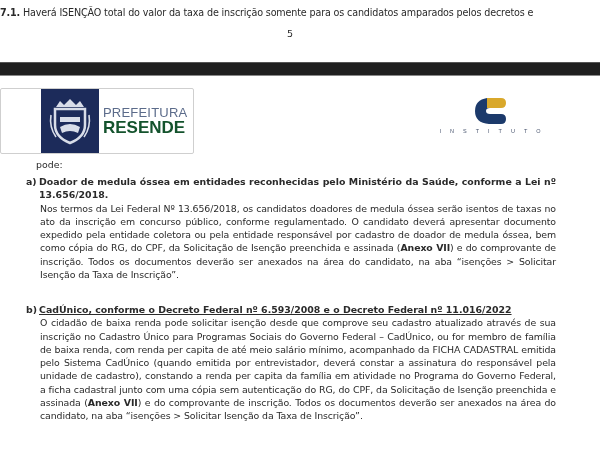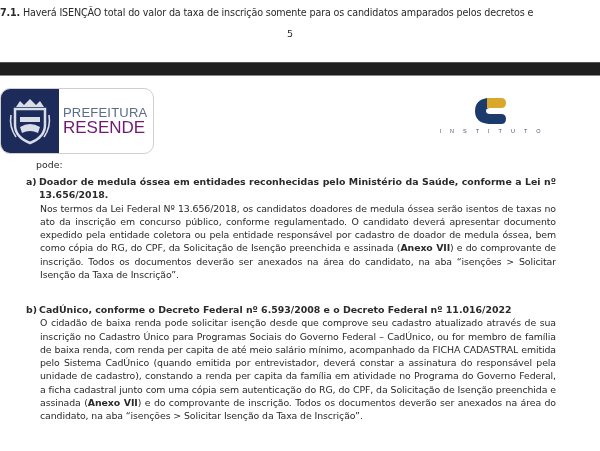--- a/index.html
+++ b/index.html
@@ -19,38 +19,38 @@
     position: absolute; left: 0; top: 28px; width: 580px;
     text-align: center; font-size: 9.5px;
   }
   .divider-bar {
     position: absolute; left: 0; top: 62px; width: 600px; height: 12px;
     background: #1f1f1f;
     border-top: 1px solid #555; border-bottom: 1px solid #888;
   }
   .logo-resende {
     position: absolute; left: 0; top: 88px; width: 152px; height: 64px;
-    border: 1px solid #cfcfcf; border-radius: 10px; overflow: hidden;
-    background: #ffffff; display: flex;
+    border: 1px solid #cfcfcf; border-radius: 2px; overflow: hidden;
+    background: #ffffff; display: flex; padding-left: 40px;
   }
   .logo-resende .crest {
     width: 58px; height: 100%; background: #1c2b5a;
     display: flex; align-items: center; justify-content: center;
   }
   .logo-resende .words {
     flex: 1; display: flex; flex-direction: column; justify-content: center;
     padding-left: 4px;
   }
   .logo-resende .w1 {
     font-family: "Liberation Sans", sans-serif; font-size: 13px; color: #5b6b8a;
     letter-spacing: 0.2px; line-height: 13px;
   }
   .logo-resende .w2 {
-    font-family: "Liberation Sans", sans-serif; font-size: 17px; font-weight: normal;
-    color: #701a75; line-height: 17px;
+    font-family: "Liberation Sans", sans-serif; font-size: 17px; font-weight: bold;
+    color: #14532d; line-height: 17px;
   }
   .logo-consulpam {
     position: absolute; left: 420px; top: 96px; width: 140px; height: 60px;
     text-align: center;
   }
   .logo-consulpam .mark { display: block; margin: 0 auto; }
   .logo-consulpam .inst {
     font-family: "Liberation Sans", sans-serif; font-size: 5.5px; letter-spacing: 9px;
     color: #4a5670; margin-top: 2px; padding-left: 9px;
   }
@@ -62,21 +62,21 @@
     position: absolute; left: 0; top: 158px; width: 600px;
     font-size: 9.4px; line-height: 13.3px;
   }
   .leis { position: absolute; left: 36px; top: 0; }
   .item { position: absolute; left: 26px; width: 530px; }
   .item .marker { position: absolute; left: 0; font-weight: bold; }
   .item .heading { margin-left: 13px; font-weight: bold; text-align: justify; }
   .item .body { margin-left: 14px; text-align: justify; letter-spacing: -0.1px; }
   .item-a { top: 17px; }
   .item-b { top: 145px; }
-  .item-b .heading { white-space: nowrap; }
+  .item-b .heading { white-space: nowrap; text-decoration: underline; }
   b.annex { font-weight: bold; }
 </style>
 </head>
 <body>
 
 <div class="top-line"><b>7.1.</b><span> Haverá ISENÇÃO total do valor da taxa de inscrição somente para os candidatos amparados pelos decretos e</span></div>
 
 <div class="page-number">5</div>
 
 <div class="divider-bar"></div>

